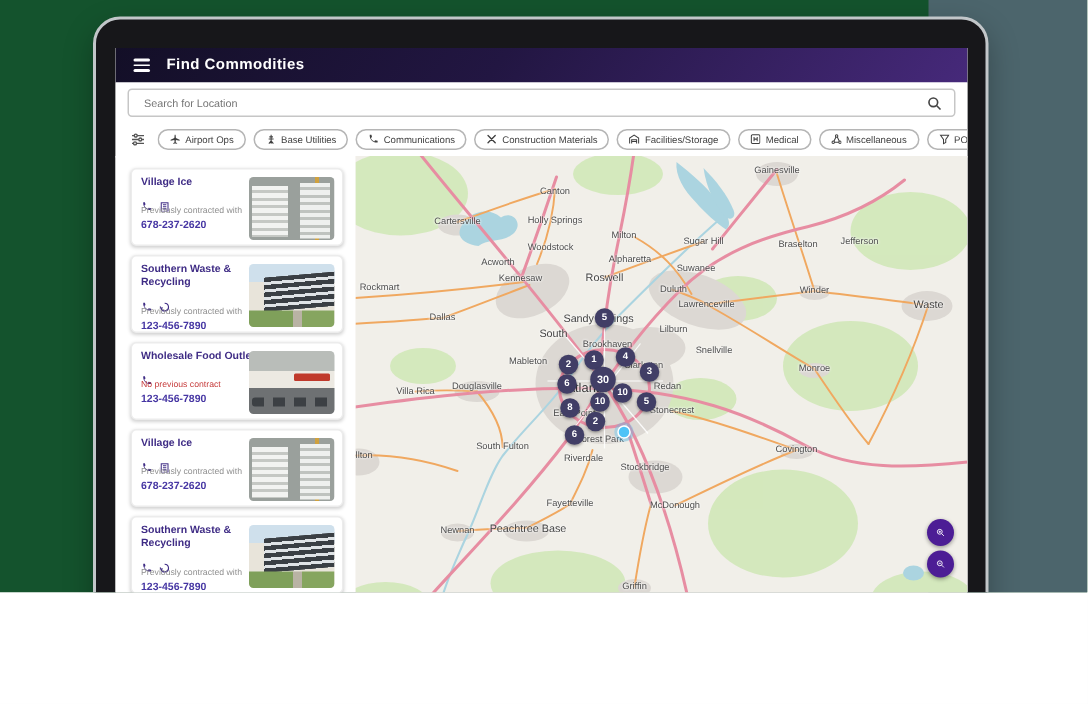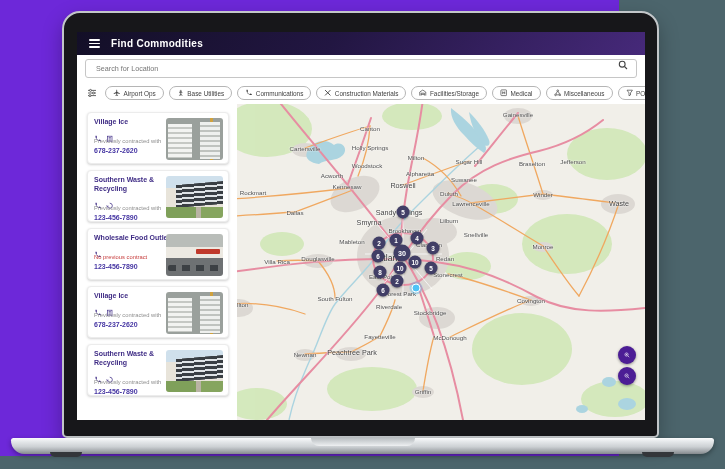--- a/index.html
+++ b/index.html
@@ -1,16 +1,16 @@
 <!DOCTYPE html>
 <html><head>
 <meta charset="utf-8">
 <style>
   html,body{margin:0;padding:0;background:#ffffff;font-family:"Liberation Sans","DejaVu Sans",sans-serif;}
-  #stage{position:relative;width:725px;height:469px;overflow:hidden;background:#6d28d9;}
+  #stage{position:relative;width:725px;height:395px;overflow:hidden;background:#14532d;}
 
   
   .bg-right{position:absolute;left:619px;top:0;width:106px;height:469px;background:#4c656c;}
   .bg-bottom{position:absolute;left:0;top:456px;width:725px;height:13px;background:#4c656c;}
 
   
   .laptop-screen{position:absolute;left:62px;top:11px;width:593px;height:423px;background:#17171a;
     border:2px solid #c2c6c9;border-radius:18px 18px 5px 5px;box-shadow:0 8px 20px rgba(0,0,0,.28);}
   .laptop-base{position:absolute;left:11px;top:438px;width:703px;height:16px;
     background:linear-gradient(180deg,#fafbfc 0%,#e7eaec 20%,#ccd0d3 55%,#a2a7ab 82%,#84898d 100%);
@@ -24,21 +24,21 @@
   .app{position:absolute;left:13px;top:19px;width:568px;height:388px;background:#ffffff;overflow:hidden;}
   .app-header{position:absolute;left:0;top:0;width:568px;height:23px;
     background:linear-gradient(125deg,#130f27 0%,#221642 45%,#46297a 100%);
     display:flex;align-items:center;color:#fff;}
   .hamburger{margin-left:12px;width:11px;height:9px;display:flex;flex-direction:column;justify-content:space-between;cursor:pointer;}
   .hamburger span{display:block;height:1.6px;background:#fff;border-radius:1px;}
   .app-title{margin-left:11px;font-size:10px;font-weight:700;letter-spacing:.3px;}
 
   .search-row{position:absolute;left:0;top:23px;width:568px;height:27px;background:#fff;}
   .search-box{position:absolute;left:8px;top:4px;width:552px;height:19px;border:1px solid #c6c6c6;border-radius:3px;
-    display:flex;background:#fff;box-sizing:border-box;}
+    display:flex;align-items:center;background:#fff;box-sizing:border-box;}
   .search-box input{flex:1;border:none;outline:none;font-size:7.2px;color:#333;margin-left:8px;background:transparent;
     font-family:"Liberation Sans","DejaVu Sans",sans-serif;}
   .search-icon{width:10px;height:10px;margin-right:8px;color:#444;}
 
   .chips-row{position:absolute;left:0;top:50px;width:568px;height:22px;background:#fff;border-bottom:1px solid #e3e3e3;
     display:flex;align-items:center;overflow:hidden;}
   .tune-icon{width:10px;height:10px;margin:0 8px 0 10px;color:#555;flex:0 0 auto;cursor:pointer;}
   .chips{display:flex;gap:5px;align-items:center;flex:1;overflow:hidden;}
   .chip{display:flex;align-items:center;gap:3px;height:14px;padding:0 7px;border:1px solid #b5b5b5;border-radius:8px;
     background:#fff;color:#3f3f3f;font-size:6.4px;white-space:nowrap;cursor:pointer;
@@ -357,21 +357,21 @@
               <span class="map-label" style="left: 133px; top: 43px;">Holly Springs</span>
               <span class="map-label" style="left: 130px; top: 61px;">Woodstock</span>
               <span class="map-label" style="left: 179px; top: 53px;">Milton</span>
               <span class="map-label" style="left: 95px; top: 71px;">Acworth</span>
               <span class="map-label" style="left: 183px; top: 69px;">Alpharetta</span>
               <span class="map-label" style="left: 110px; top: 82px;">Kennesaw</span>
               <span class="map-label m" style="left: 166px; top: 81px;">Roswell</span>
               <span class="map-label" style="left: 16px; top: 88px;">Rockmart</span>
               <span class="map-label" style="left: 58px; top: 108px;">Dallas</span>
               <span class="map-label m" style="left: 162px; top: 108px;">Sandy Springs</span>
-              <span class="map-label m" style="left: 132px; top: 118px;">Smyrna</span>
+              <span class="map-label m" style="left: 132px; top: 118px;">South</span>
               <span class="map-label" style="left: 168px; top: 126px;">Brookhaven</span>
               <span class="map-label" style="left: 192px; top: 140px;">Clarkston</span>
               <span class="map-label" style="left: 115px; top: 137px;">Mableton</span>
               <span class="map-label" style="left: 212px; top: 89px;">Duluth</span>
               <span class="map-label" style="left: 232px; top: 57px;">Sugar Hill</span>
               <span class="map-label" style="left: 227px; top: 75px;">Suwanee</span>
               <span class="map-label" style="left: 234px; top: 99px;">Lawrenceville</span>
               <span class="map-label" style="left: 212px; top: 116px;">Lilburn</span>
               <span class="map-label" style="left: 239px; top: 130px;">Snellville</span>
               <span class="map-label" style="left: 281px; top: 10px;">Gainesville</span>
@@ -388,21 +388,21 @@
               <span class="map-label" style="left: 146px; top: 172px;">East Point</span>
               <span class="map-label l" style="left: 154px; top: 154px;">Atlanta</span>
               <span class="map-label" style="left: 163px; top: 189px;">Forest Park</span>
               <span class="map-label" style="left: 152px; top: 202px;">Riverdale</span>
               <span class="map-label" style="left: 193px; top: 208px;">Stockbridge</span>
               <span class="map-label" style="left: 211px; top: 170px;">Stonecrest</span>
               <span class="map-label" style="left: 208px; top: 154px;">Redan</span>
               <span class="map-label" style="left: 143px; top: 232px;">Fayetteville</span>
               <span class="map-label" style="left: 213px; top: 233px;">McDonough</span>
               <span class="map-label" style="left: 68px; top: 250px;">Newnan</span>
-              <span class="map-label m" style="left: 115px; top: 248px;">Peachtree Park</span>
+              <span class="map-label m" style="left: 115px; top: 248px;">Peachtree Base</span>
               <span class="map-label" style="left: 186px; top: 287px;">Griffin</span>
               <div class="marker" style="left: 166px; top: 108px;">5</div>
               <div class="marker" style="left: 159px; top: 136px;">1</div>
               <div class="marker" style="left: 180px; top: 134px;">4</div>
               <div class="marker" style="left: 142px; top: 139px;">2</div>
               <div class="marker" style="left: 196px; top: 144px;">3</div>
               <div class="marker big" style="left: 165px; top: 149px;">30</div>
               <div class="marker" style="left: 141px; top: 152px;">6</div>
               <div class="marker" style="left: 178px; top: 158px;">10</div>
               <div class="marker" style="left: 163px; top: 164px;">10</div>

